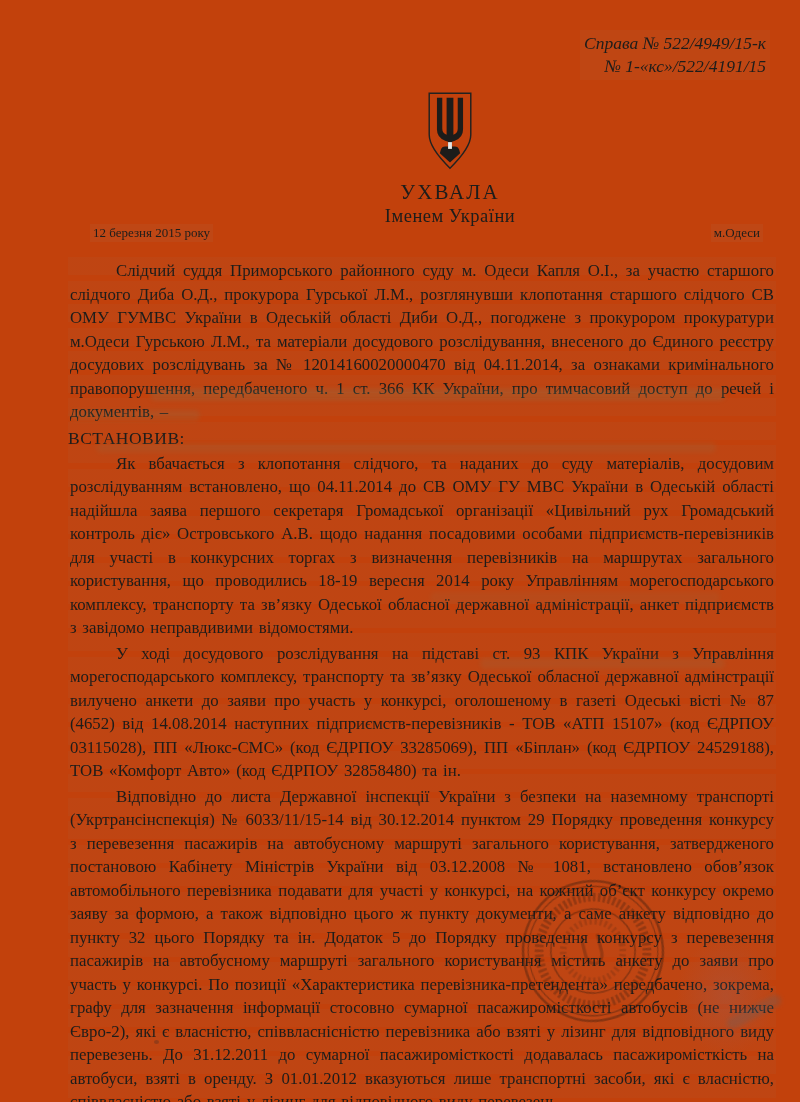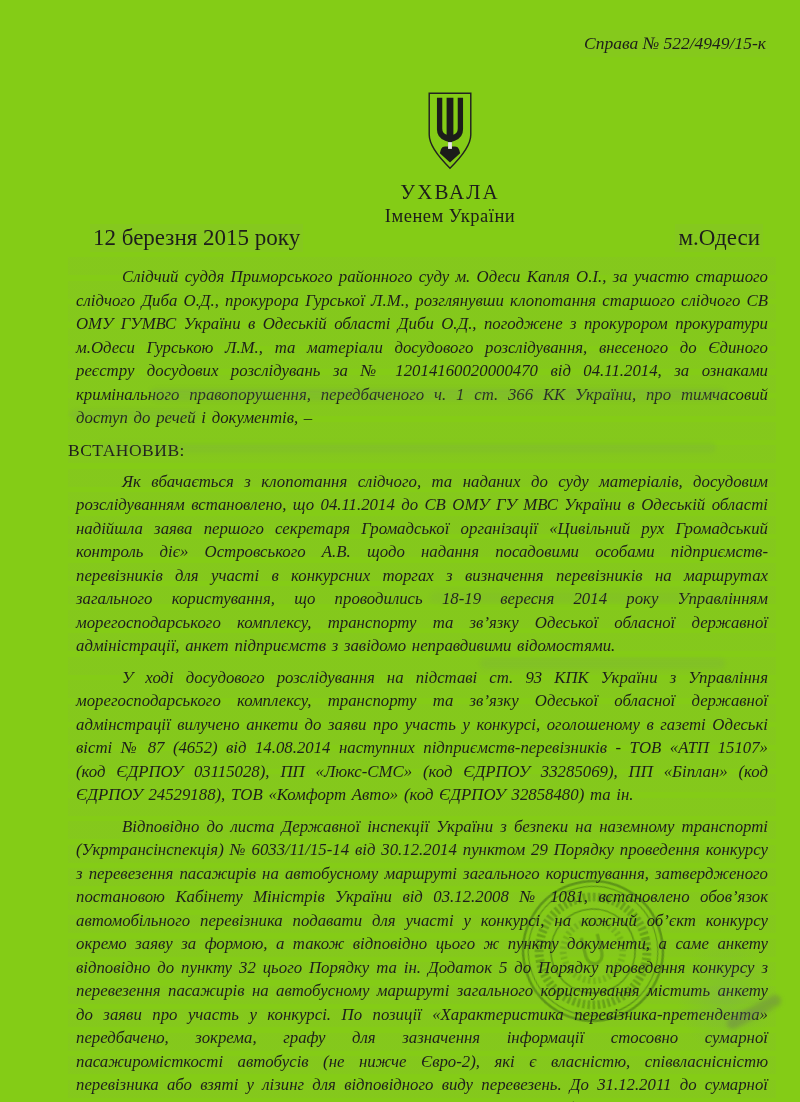--- a/index.html
+++ b/index.html
@@ -1,20 +1,20 @@
 <!DOCTYPE html>
 <html lang="uk"><head>
 <meta charset="utf-8">
 <style>
   html,body{margin:0;padding:0;background:#888;}
   .page{
     position:relative;
     width:800px;height:1102px;
     margin:0 auto;
-    background:#84cc16;
+    background:#c2410c;
     overflow:hidden;
     color:#1d1d1b;
     font-family:"Liberation Serif","DejaVu Serif",serif;
   }
   
   .scanlines{
     background:repeating-linear-gradient(
       to bottom,
       rgba(138,138,130,0.055) 0px,
       rgba(138,138,130,0.055) 18px,
@@ -37,30 +37,30 @@
   .doc-title{
     font-size:21px;line-height:25px;letter-spacing:2px;
     margin-top:4px;
   }
   .doc-subtitle{
     font-size:18.5px;line-height:23px;letter-spacing:0.5px;
   }
   .dateline{
     position:absolute;top:224px;left:90px;right:37px;
     display:flex;justify-content:space-between;
-    font-size:23px;
+    font-size:13px;
   }
   .dateline span{background:rgba(150,150,142,0.07);padding:1px 3px;}
   .bodytext{
     position:absolute;top:257px;left:68px;width:708px;
     font-size:16.8px;line-height:23.5px;
     text-align:justify;
     hyphens:none;
   }
-  .para{margin:8px;text-indent:46px;word-spacing:1.5px;font-style:italic;}
+  .para{margin:2px;text-indent:46px;word-spacing:1.5px;}
   .section-heading{
     margin:1px 0 0 0;
     font-size:17.5px;font-weight:normal;
     text-align:left;letter-spacing:0.5px;
     line-height:24px;
   }
   
   .ghost{
     position:absolute;height:11px;border-radius:5px;
     background:rgba(112,138,112,0.20);
@@ -99,20 +99,21 @@
     filter:blur(.6px);
   }
 </style>
 </head>
 <body>
 
 <div class="page">
 
   <div class="case-block">
     <div>Справа № 522/4949/15-к</div>
+    <div>№ 1-«кс»/522/4191/15</div>
   </div>
 
   <div class="masthead">
     <svg class="emblem" viewBox="0 0 120 170" aria-hidden="true">
       <path d="M17 7 H103 V93 Q103 120 60 162 Q17 120 17 93 Z" fill="none" stroke="#222220" stroke-width="3"></path>
       <path fill="#1c1c1a" d="M33 16 h11 v64 q0 10 9 13 v-77 h14 v77 q9 -3 9 -13 V16 h11 v66 q0 17 -17 23 l-6 2 v10 h6 q7 0 9 7 l2 7 -21 19 -21 -19 2 -7 q2 -7 9 -7 h6 v-10 l-6 -2 q-17 -6 -17 -23 Z"></path>
       <path fill="#fdfdfb" d="M56 108 h8 v14 h-8 Z" opacity="0.9"></path>
     </svg>
     <div class="doc-title">УХВАЛА</div>
     <div class="doc-subtitle">Іменем України</div>

